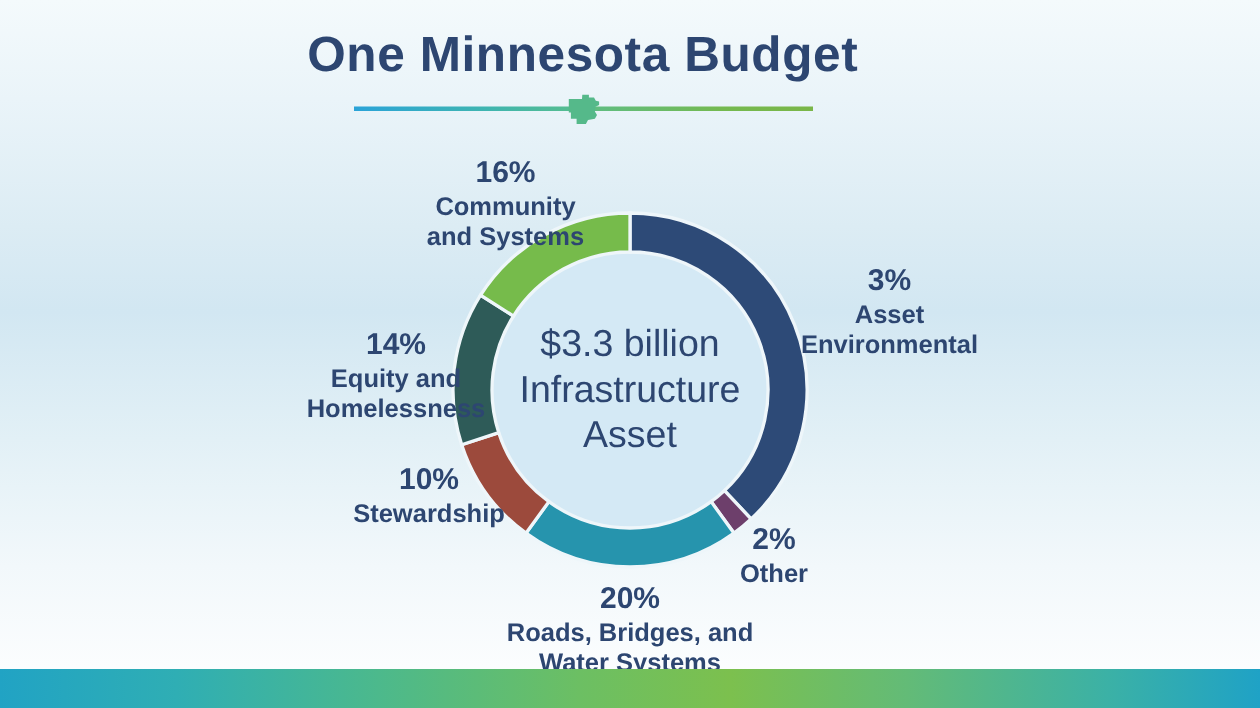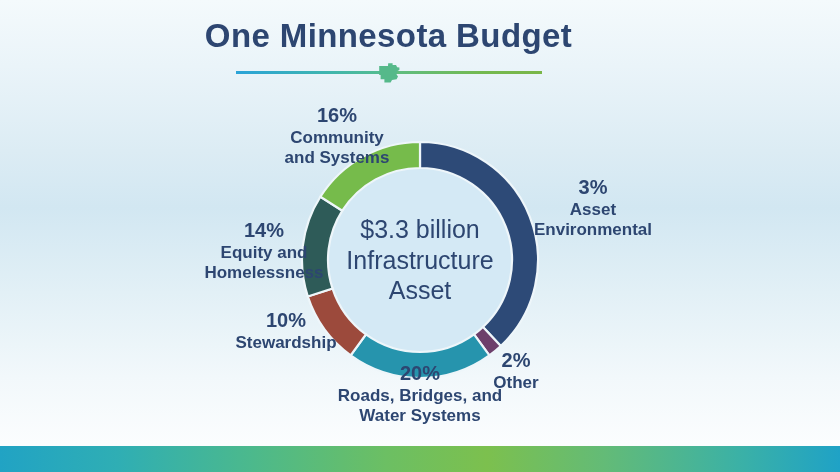--- a/index.html
+++ b/index.html
@@ -114,21 +114,21 @@
   }
   .cap {
     font-size: 17px;
     font-weight: bold;
     display: block;
   }
 
   #label-community { left: 262px;  top: 104px; width: 150px; }
   #label-asset     { left: 518px;  top: 176px; width: 150px; }
   #label-other     { left: 446px;  top: 349px; width: 140px; }
-  #label-roads     { left: 330px;  top: 362px; width: 180px; }
+  #label-roads     { left: 330px;  top: 388px; width: 180px; }
   #label-environ   { left: 196px;  top: 309px; width: 180px; }
   #label-housing   { left: 184px;  top: 219px; width: 160px; }
 
   
   #bottom-bar {
     position: absolute;
     left: 0;
     bottom: 0;
     width: 840px;
     height: 26px;

